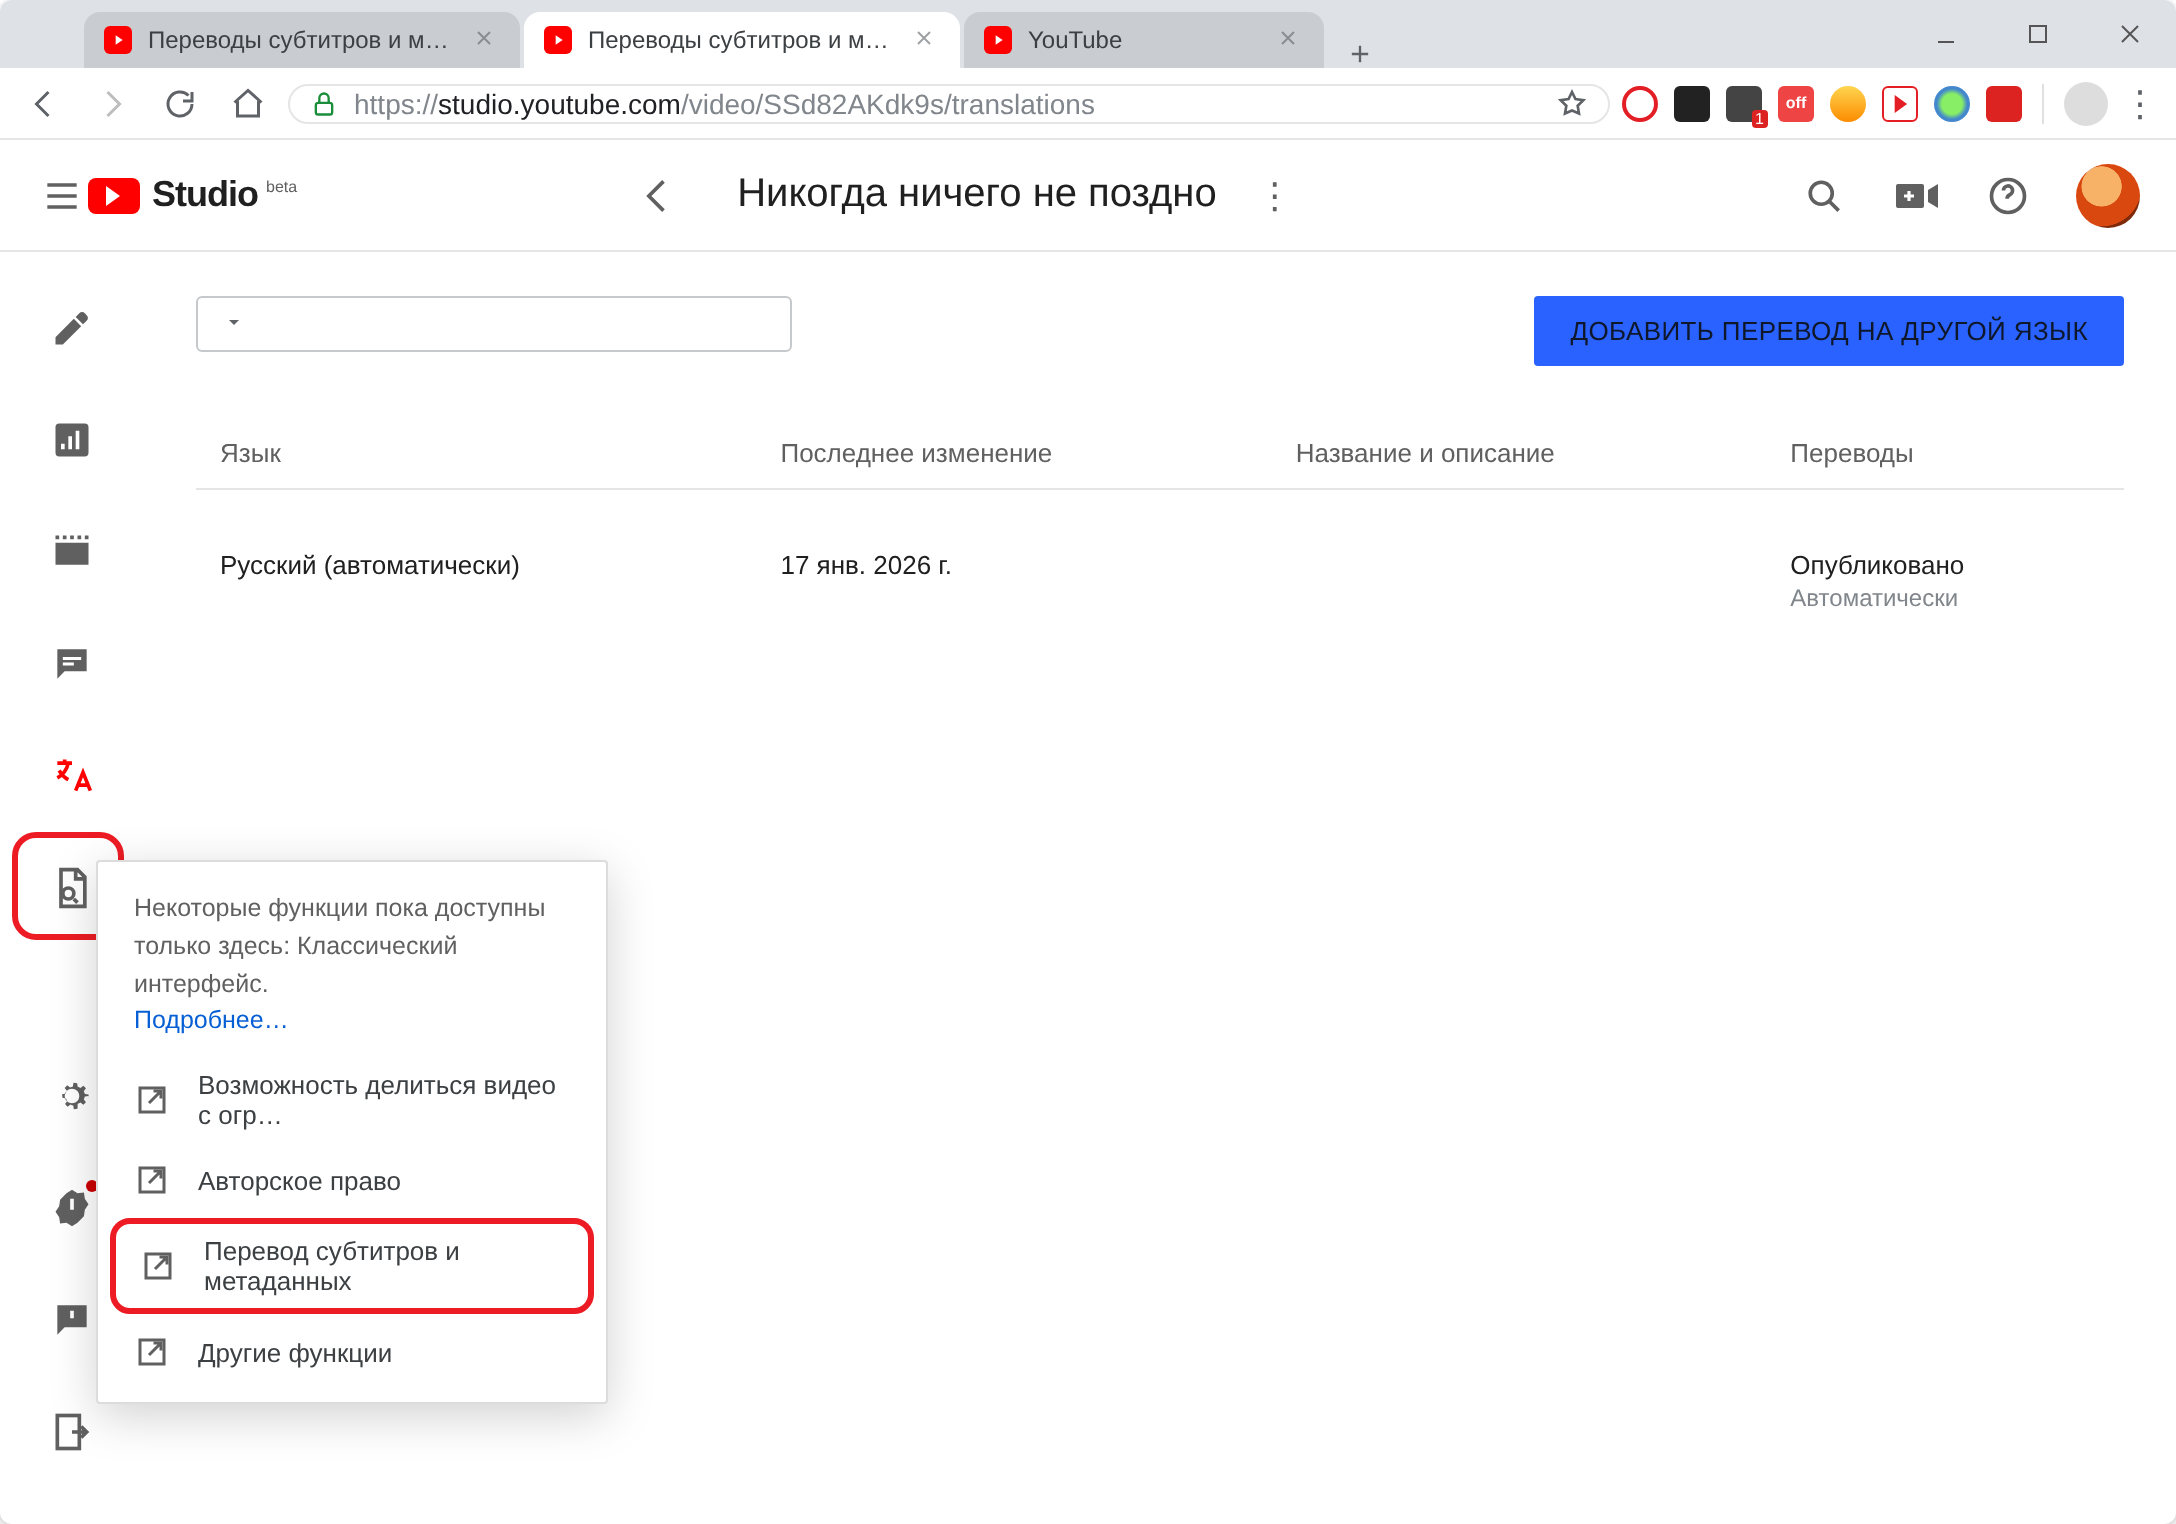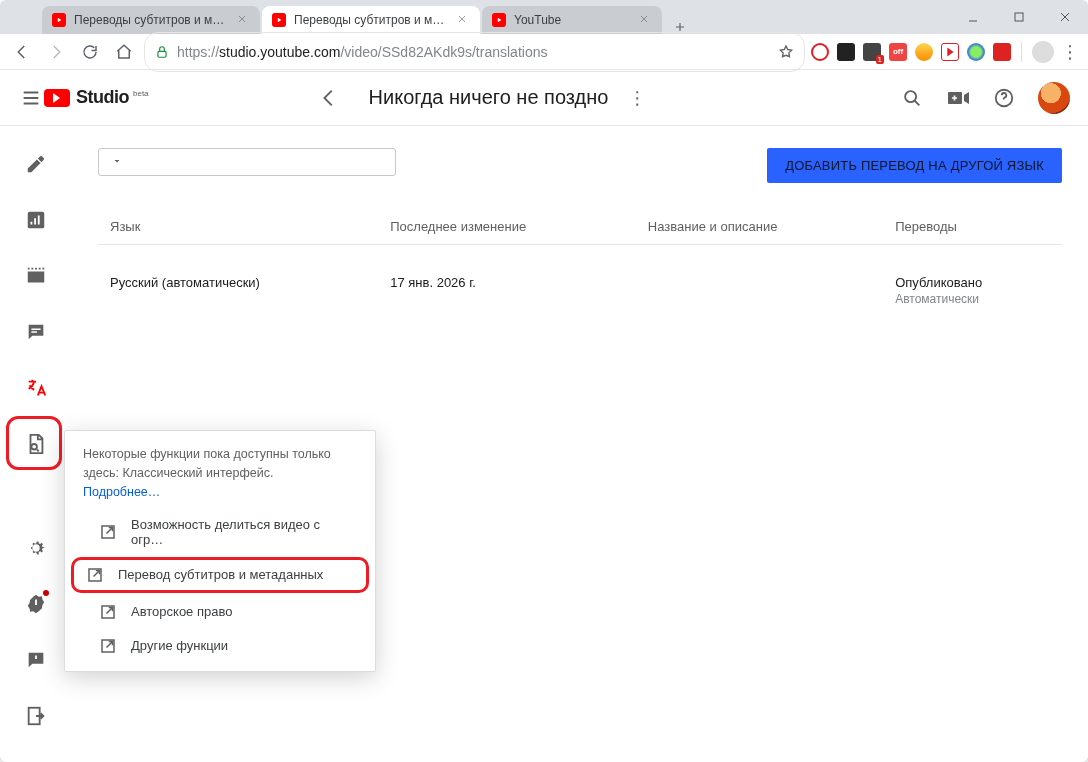--- a/index.html
+++ b/index.html
@@ -57,21 +57,21 @@
   .win-controls{display:flex;}
   .win-controls div{width:46px;display:flex;align-items:center;justify-content:center;color:#555;}
 
   .addrbar{
     height:36px;background:#fff;border-bottom:1px solid var(--grey-200);
     display:flex;align-items:center;padding:0 8px;gap:6px;
   }
   .nav-ico{width:28px;height:28px;display:flex;align-items:center;justify-content:center;color:#5f6368;}
   .nav-ico.disabled{color:#bdbdbd;}
   .omnibox{
-    flex:1;height:40px;border:1px solid var(--grey-200);border-radius:14px;
+    flex:1;height:20px;border:1px solid var(--grey-200);border-radius:14px;
     display:flex;align-items:center;padding:0 10px;gap:8px;color:#202124;
   }
   .omnibox .lock{color:#1a8e3a;}
   .omnibox .url{flex:1;font-size:14px;color:#202124;white-space:nowrap;overflow:hidden;}
   .omnibox .url .muted{color:#80868b;}
   .omnibox .star{color:#5f6368;}
   .ext-icons{display:flex;align-items:center;gap:8px;}
   .ext-icons .ext{width:18px;height:18px;border-radius:3px;}
   .avatar-small{width:22px;height:22px;border-radius:50%;background:#ddd;}
   .kebab{width:20px;text-align:center;color:#5f6368;font-size:18px;line-height:1;}
@@ -118,27 +118,27 @@
     font-size:13px;padding:10px 18px;border-radius:2px;letter-spacing:.2px;
   }
 
   table.langs{width:100%;margin-top:26px;border-collapse:collapse;font-size:13px;}
   table.langs th{text-align:left;font-weight:400;color:#606060;padding:10px 12px;border-bottom:1px solid var(--grey-200);}
   table.langs td{padding:30px 12px;border-bottom:0;vertical-align:top;}
   .sub-status .sub{font-size:12px;color:#80868b;margin-top:2px;}
 
   
   .flyout{
-    position:absolute;left:64px;top:430px;width:312px;background:#fff;
+    position:absolute;left:48px;top:430px;width:256px;background:#fff;
     border:1px solid #dcdcdc;border-radius:2px;box-shadow:0 6px 24px rgba(0,0,0,.18);
     padding:14px 0 8px;
   }
   .flyout .desc{padding:0 18px;font-size:12.5px;color:#606060;line-height:1.5;}
   .flyout .more{padding:2px 18px 10px;font-size:12.5px;color:var(--blue);}
-  .flyout .item{display:flex;align-items:center;gap:14px;padding:8px 34px;color:#3c4043;font-size:13px;}
+  .flyout .item{display:flex;align-items:center;gap:14px;padding:8px 18px;color:#3c4043;font-size:13px;}
   .flyout .item .oi{width:18px;height:18px;color:#606060;}
   .flyout .item.hl-item{border:3px solid var(--hl);border-radius:10px;margin:2px 6px;padding:6px 12px;}
 
   
   svg{display:block;}
 </style>
 </head>
 <body>
 
 <div class="window">
@@ -417,42 +417,42 @@
     <div class="more">Подробнее…</div>
     <div class="item">
       <span class="oi">
           <svg width="18" height="18" viewBox="0 0 24 24" fill="none" stroke="currentColor" stroke-width="2">
             <rect x="4" y="4" width="16" height="16"></rect>
             <path d="M10 14l8-8M13 6h5v5"></path>
           </svg>
         </span>
       <span>Возможность делиться видео с огр…</span>
     </div>
+    <div class="item">
+      <span class="oi">
+          <svg width="18" height="18" viewBox="0 0 24 24" fill="none" stroke="currentColor" stroke-width="2">
+            <rect x="4" y="4" width="16" height="16"></rect>
+            <path d="M10 14l8-8M13 6h5v5"></path>
+          </svg>
+        </span>
+      <span>Авторское право</span>
+    </div>
     <div class="item hl-item">
       <span class="oi">
           <svg width="18" height="18" viewBox="0 0 24 24" fill="none" stroke="currentColor" stroke-width="2">
             <rect x="4" y="4" width="16" height="16"></rect>
             <path d="M10 14l8-8M13 6h5v5"></path>
           </svg>
         </span>
       <span>Перевод субтитров и метаданных</span>
     </div>
     <div class="item">
       <span class="oi">
           <svg width="18" height="18" viewBox="0 0 24 24" fill="none" stroke="currentColor" stroke-width="2">
             <rect x="4" y="4" width="16" height="16"></rect>
             <path d="M10 14l8-8M13 6h5v5"></path>
           </svg>
         </span>
-      <span>Авторское право</span>
-    </div>
-    <div class="item">
-      <span class="oi">
-          <svg width="18" height="18" viewBox="0 0 24 24" fill="none" stroke="currentColor" stroke-width="2">
-            <rect x="4" y="4" width="16" height="16"></rect>
-            <path d="M10 14l8-8M13 6h5v5"></path>
-          </svg>
-        </span>
       <span>Другие функции</span>
     </div>
   </div>
 
 </div>
 
 </body></html>

